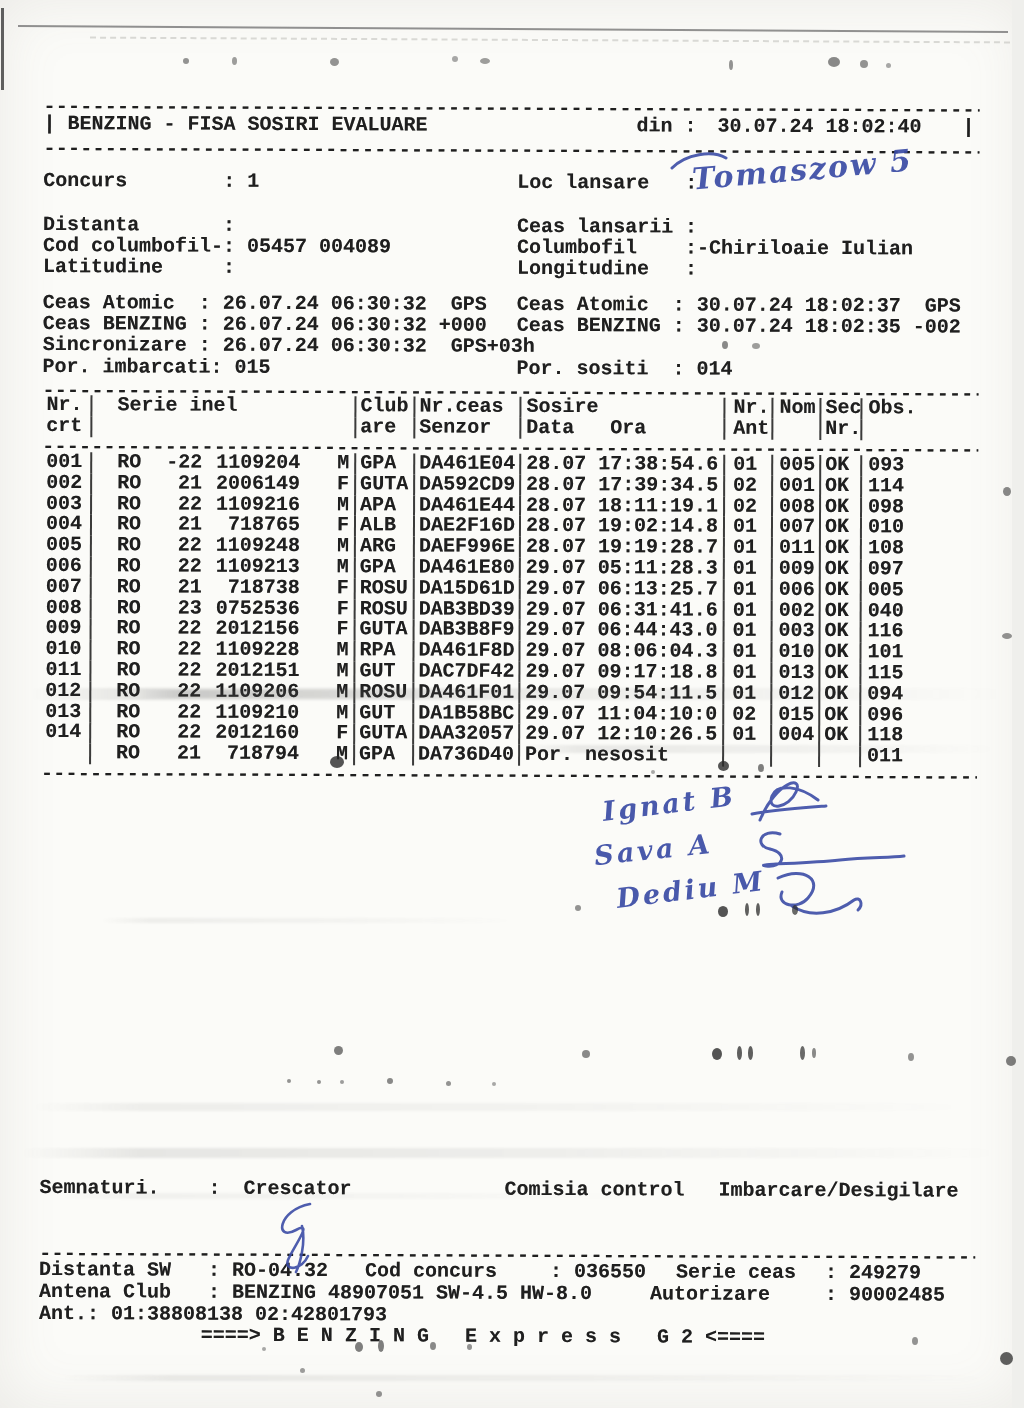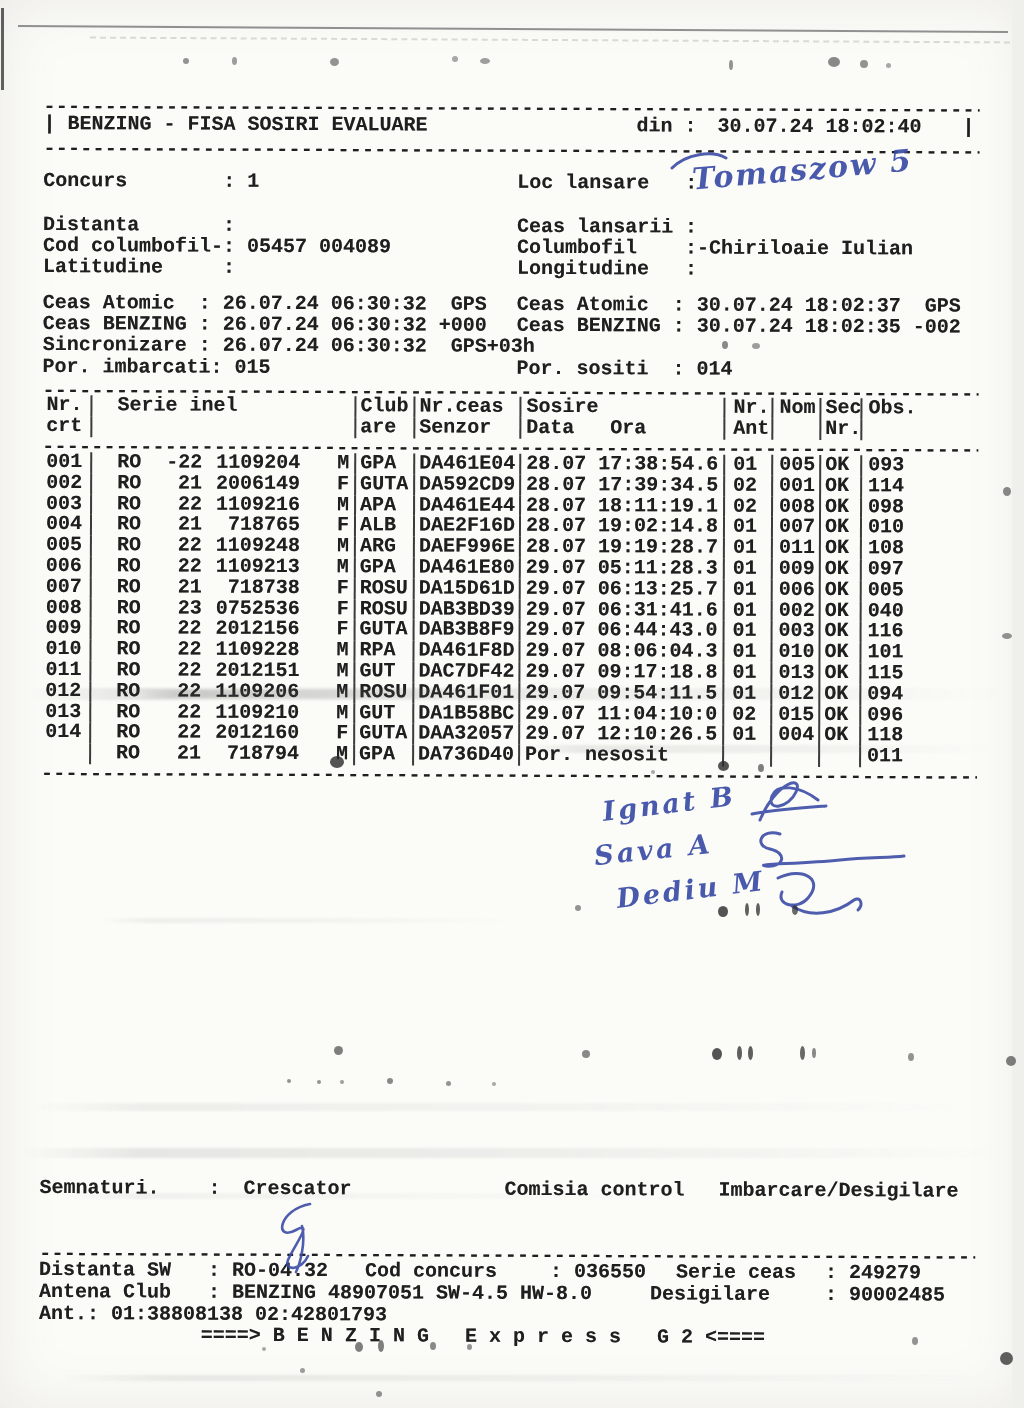--- a/index.html
+++ b/index.html
@@ -187,21 +187,21 @@
       <span class="abs" style="left:511px">:</span>
       <span class="abs" style="left:535px">036550</span>
       <span class="abs" style="left:637px">Serie ceas</span>
       <span class="abs" style="left:786px">:</span>
       <span class="abs" style="left:810px">249279</span>
     </div>
     <div class="line" style="top:1281px">
       <span class="abs L0">Antena Club</span>
       <span class="abs" style="left:169px">:</span>
       <span class="abs" style="left:193px">BENZING 48907051 SW-4.5 HW-8.0</span>
-      <span class="abs" style="left:611px">Desigilare</span>
+      <span class="abs" style="left:611px">Autorizare</span>
       <span class="abs" style="left:786px">:</span>
       <span class="abs" style="left:810px">90002485</span>
     </div>
     <div class="line" style="top:1303px">
       <span class="abs L0">Ant.: 01:38808138 02:42801793</span>
     </div>
     <div class="line" style="top:1324px">
       <span class="abs" style="left:162px">====&gt; B E N Z I N G   E x p r e s s   G 2 &lt;====</span>
     </div>
   </div>

